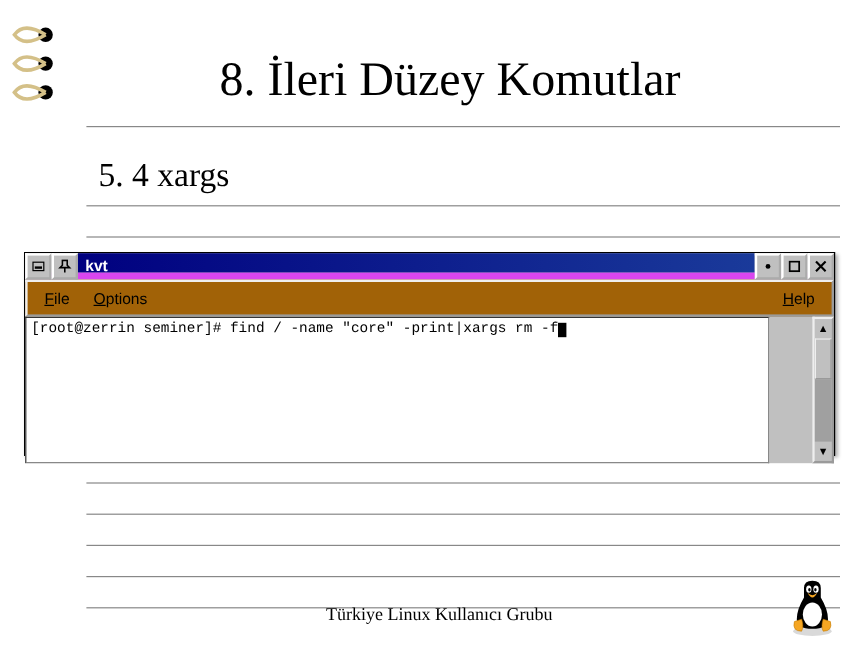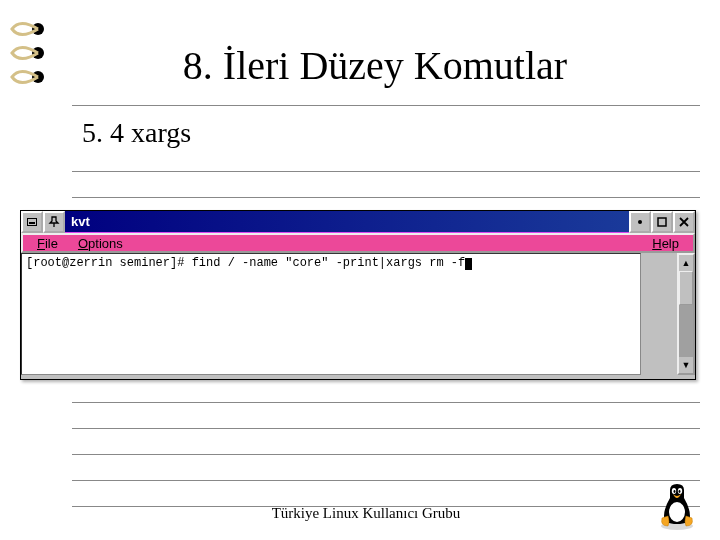--- a/index.html
+++ b/index.html
@@ -35,41 +35,41 @@
     font-size: 40px;
     font-weight: normal;
     text-align: center;
     margin-top: 42px;
     color: #000;
     padding-left: 30px;
   }
   .subtitle {
     font-size: 28px;
     font-weight: normal;
-    margin-top: 28px;
+    margin-top: 42px;
     margin-left: 82px;
     color: #000;
   }
   .terminal-window {
     position: absolute;
     top: 210px;
     left: 20px;
     width: 676px;
     height: 170px;
     border: 1px solid #000;
     background: #c0c0c0;
     box-shadow: 2px 2px 3px rgba(0,0,0,0.3);
   }
   .titlebar {
     width: 100%;
     height: 22px;
     background: #c0c0c0;
     display: flex;
     align-items: stretch;
-    border-bottom: 1px solid #d946ef;
+    border-bottom: 6px solid #d946ef;
   }
   .titlebar-sysmenu {
     width: 22px;
     height: 22px;
     background: #c0c0c0;
     border: 2px outset #fff;
     display: flex;
     align-items: center;
     justify-content: center;
     flex-shrink: 0;
@@ -115,22 +115,22 @@
     border: 2px outset #fff;
     display: flex;
     align-items: center;
     justify-content: center;
     flex-shrink: 0;
     font-family: Arial, sans-serif;
     font-size: 11px;
   }
   .menubar {
     width: 100%;
-    height: 20px;
-    background: #ec4899;
+    height: 31px;
+    background: #a16207;
     border: 2px outset #eee;
     display: flex;
     align-items: center;
     font-family: Arial, sans-serif;
     font-size: 13px;
     padding: 0 4px;
   }
   .menubar .menu-item {
     padding: 2px 10px;
     color: #000;

